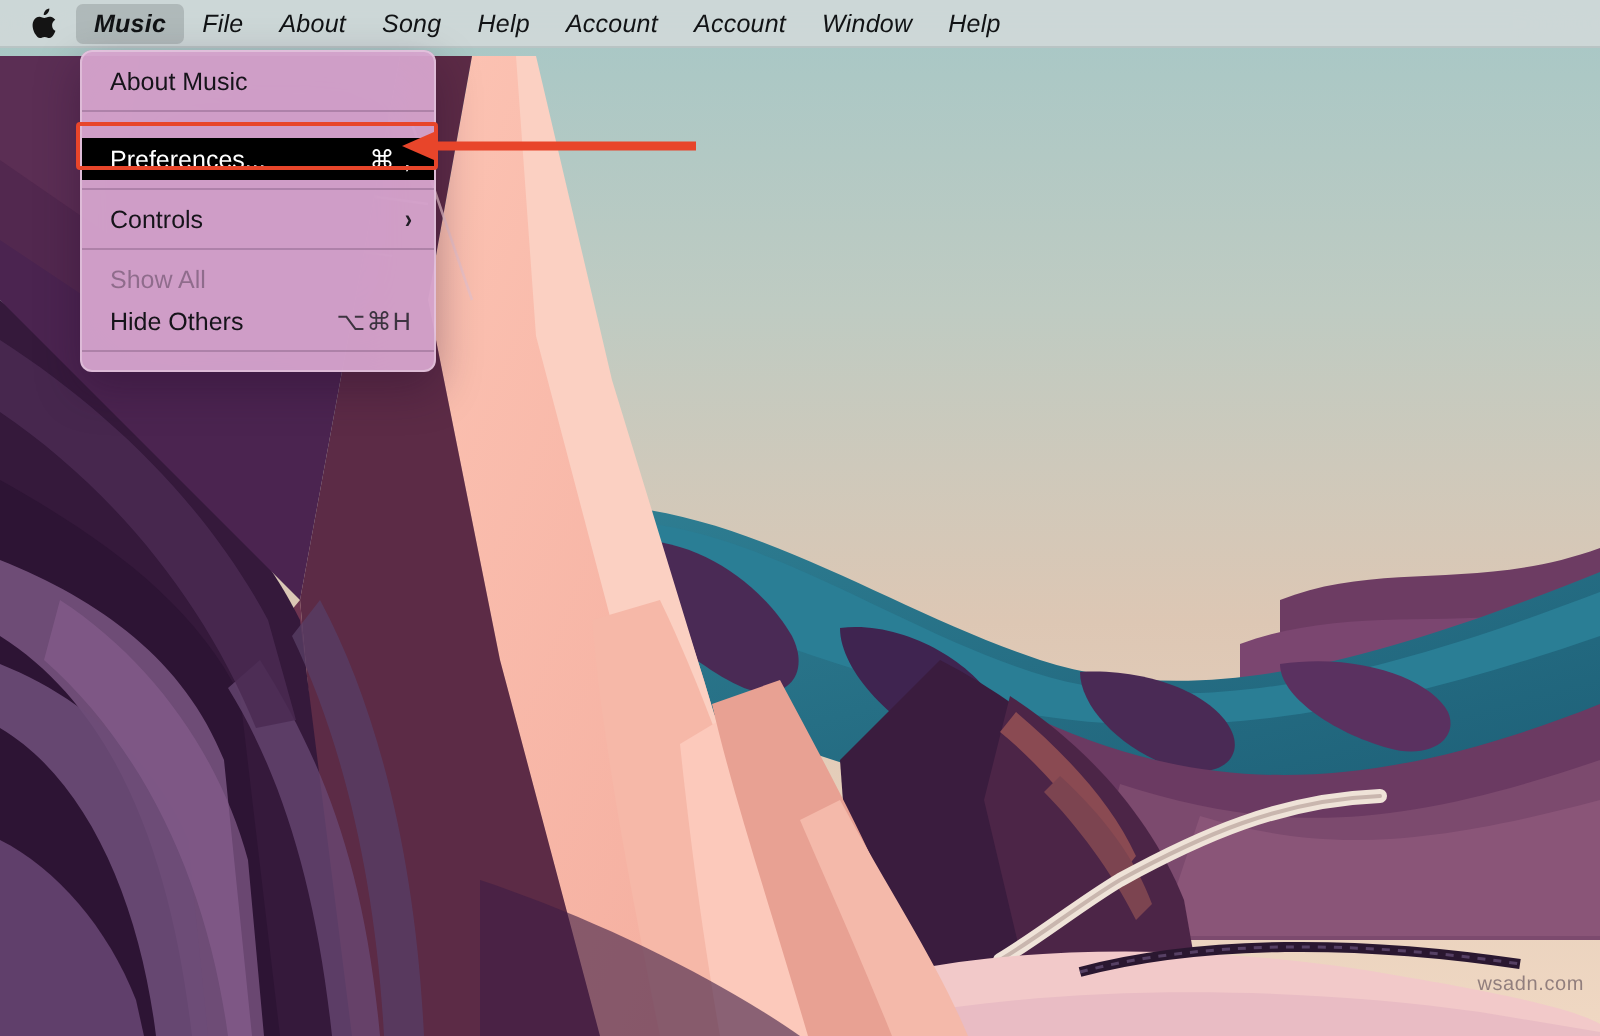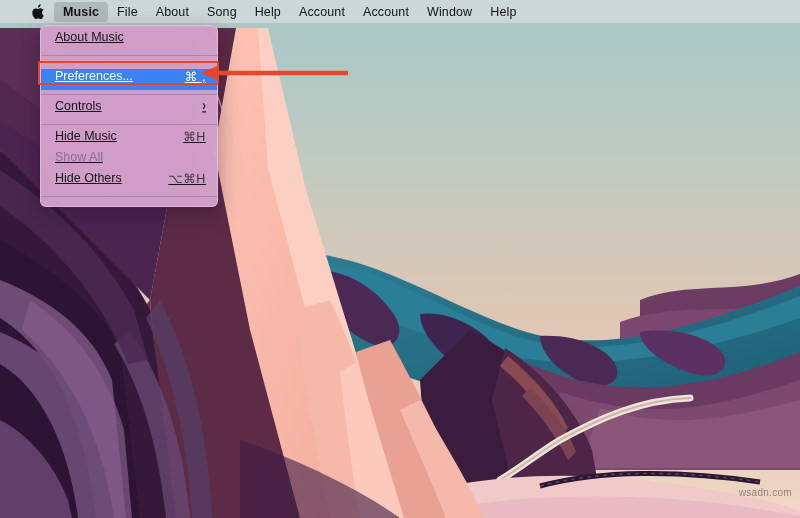--- a/index.html
+++ b/index.html
@@ -42,23 +42,24 @@
     position: absolute;
     top: 0; left: 0;
     width: 800px;
     height: 24px;
     background: rgba(214, 219, 219, 0.80);
     backdrop-filter: blur(18px);
     -webkit-backdrop-filter: blur(18px);
     display: flex;
     align-items: center;
     box-sizing: border-box;
-    padding-left: 28px;
+    padding-left: 12px;
     z-index: 30;
     border-bottom: 1px solid rgba(150,160,160,0.35);
+    font-style: italic;
   }
   .mb-apple {
     width: 18px;
     height: 20px;
     display: flex;
     align-items: center;
     justify-content: center;
     margin-right: 8px;
   }
   .mb-item {
@@ -88,45 +89,44 @@
     border: 0.5px solid rgba(255,255,255,0.30);
     box-shadow: 0 8px 22px rgba(40,10,45,0.36);
     padding: 4px 0 5px 0;
     box-sizing: border-box;
     z-index: 40;
   }
   .menu-row {
     position: relative;
     height: 21px;
     display: flex;
-    align-items: flex-start;
+    align-items: center;
     padding: 0 11px 0 14px;
     font-size: 12.5px;
     color: #16141a;
     box-sizing: border-box;
     margin: 0 0px;
-    text-decoration: underline;
   }
   .menu-row .label { flex: 1; white-space: nowrap; }
   .menu-row .shortcut {
     color: #3d3440;
     font-size: 12.5px;
     letter-spacing: 0.6px;
     white-space: nowrap;
   }
   .menu-row.disabled .label { color: rgba(40,30,45,0.38); }
   .menu-row.disabled .shortcut { color: rgba(40,30,45,0.38); }
   .menu-row .chev {
     font-size: 11px;
     color: #211d26;
     font-weight: bold;
     transform: scaleY(1.25);
   }
   .menu-row.selected {
-    background: #3b82f6;
+    background: #000000;
     color: #ffffff;
     margin-top: 13px;
   }
   .menu-row.selected .label { color: #ffffff; }
   .menu-row.selected .shortcut { color: #ffffff; }
   .menu-sep {
     height: 1px;
     background: rgba(120,85,120,0.38);
     margin: 4px 0 4px 0;
   }
@@ -300,24 +300,20 @@
 
     <div class="menu-sep"></div>
 
     <div class="menu-row">
       <span class="label">Controls</span>
       <span class="chev">›</span>
     </div>
 
     <div class="menu-sep"></div>
 
-    <div class="menu-row">
-      <span class="label">Hide Music</span>
-      <span class="shortcut">⌘H</span>
-    </div>
 
     <div class="menu-row disabled">
       <span class="label">Show All</span>
       <span class="shortcut"></span>
     </div>
 
     <div class="menu-row">
       <span class="label">Hide Others</span>
       <span class="shortcut">⌥⌘H</span>
     </div>

